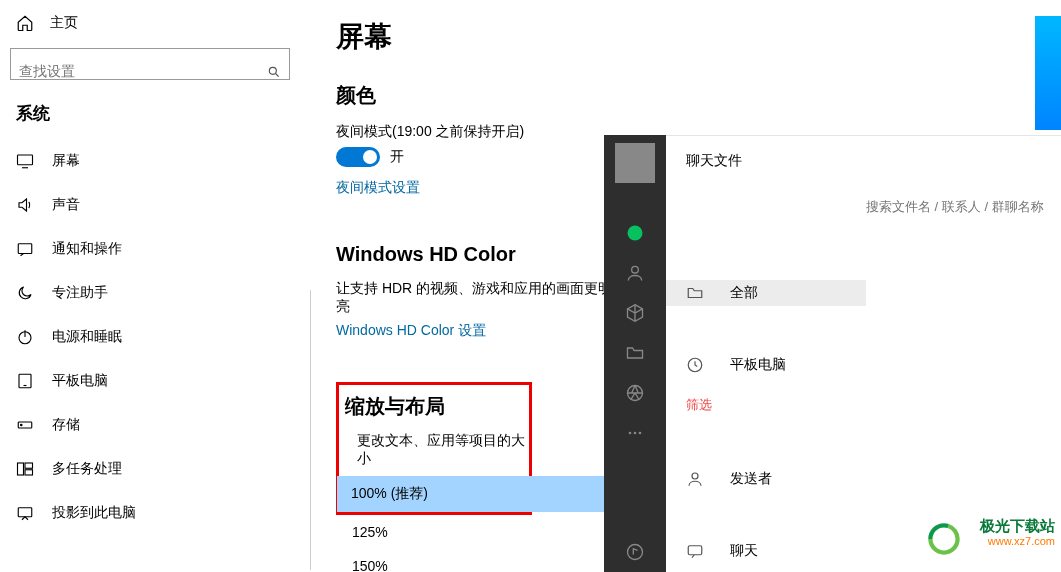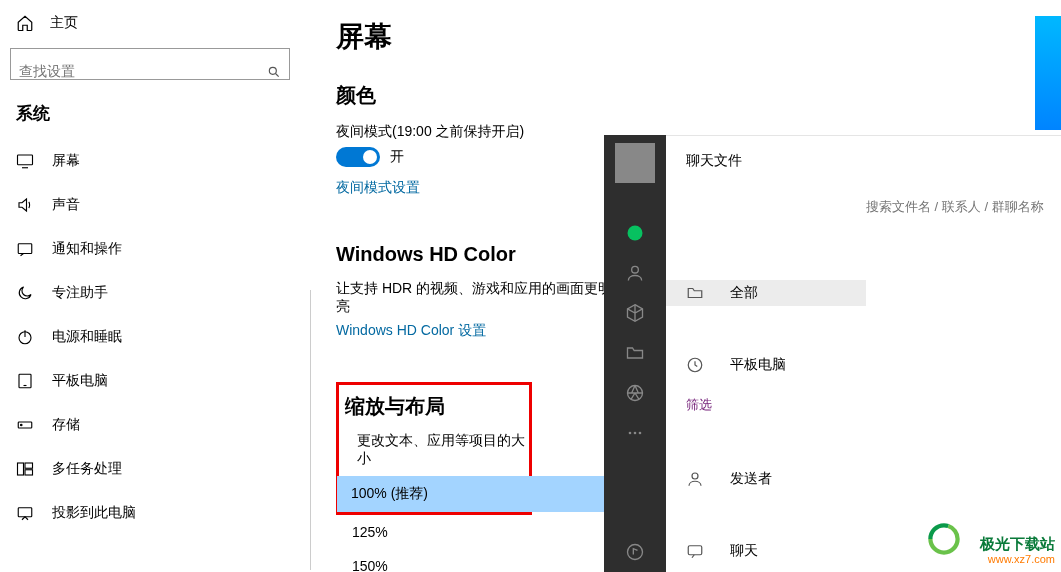--- a/index.html
+++ b/index.html
@@ -45,25 +45,25 @@
   
   
   .rightpanel { position: absolute; left: 666px; top: 135px; width: 395px; height: 418px; background: #fff; border-top:1px solid #e5e5e5; }
   .rp-header { padding: 16px 20px; font-size: 14px; }
   .rp-search { margin: 6px 14px 10px 200px; height:28px; display:flex; align-items:center; }
   .rp-search input { border:none; outline:none; font-size:13px; color:#999; background:transparent; width:100%; }
   .rp-left { width: 200px; border-right: none; padding-top:4px; }
   .rp-item { display: flex; align-items: center; gap: 26px; padding: 4px 20px; cursor:pointer;margin-top:46px; }
   .rp-item.active { background: #ececec; }
   .rp-item .ricon { width:18px; height:18px; color:#555; }
-  .rp-section-label { padding: 18px 20px 6px 20px; color: #701a75; font-size: 13px; }
+  .rp-section-label { padding: 18px 20px 6px 20px; color: #ef4444; font-size: 13px; }
   
   
   .bluepatch { position:absolute; right:0; top:16px; width:26px; height:114px; background:linear-gradient(#00b8ff,#0084ff); }
-  .logo { position:absolute; right:6px; bottom:6px; font-size:12px; text-align:right; line-height:1.2; }
+  .logo { position:absolute; right:6px; bottom:24px; font-size:12px; text-align:right; line-height:1.2; }
   .logo .cn { color:#0a7a3a; font-weight:600; font-size:15px; }
   .logo .url { color:#ff7a00; font-size:11px; }
   .logo-swirl { position:absolute; right:100px; bottom:16px; width:34px; height:34px; }
 
   svg { display:block; }
 </style>
 </head>
 <body>
 
 <div class="sidebar">

